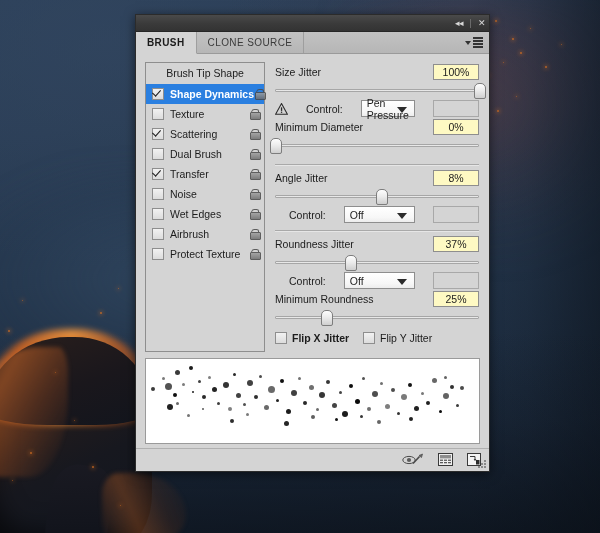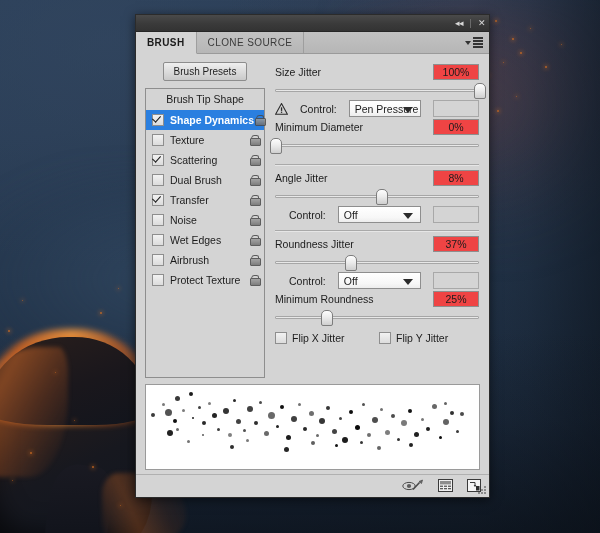--- a/index.html
+++ b/index.html
@@ -296,21 +296,21 @@
   .ctl-label {
     font-size: 10.5px;
     color: #1c1c1c;
     white-space: nowrap;
   }
   .ctl-label.disabled { color: #9d9d9d; }
   .numbox {
     width: 46px;
     height: 16px;
     box-sizing: border-box;
-    background: #ef4444;
+    background: #fef9c3;
     border: 1px solid #8e8e8e;
     font-size: 10.5px;
     text-align: center;
     line-height: 14px;
     color: #1c1c1c;
     cursor: text;
   }
   .numbox.empty {
     background: #d4d4d4;
     border-color: #a8a8a8;
@@ -338,21 +338,21 @@
     height: 14px;
     margin-left: -5px;
     background: linear-gradient(180deg, #fdfdfd 0%, #ececec 45%, #cfcfcf 100%);
     border: 1px solid #7d7d7d;
     border-radius: 5px 5px 2px 2px;
   }
 
   .control-row {
     display: flex;
     align-items: center;
-    gap: 12px;
+    gap: 18px;
     margin: 3px 0 2px 0;
   }
   .warn-icon {
     width: 13px; height: 12px;
     flex: 0 0 13px;
     position: relative;
   }
   .warn-svg { display: block; }
   .ctrl-word {
     font-size: 10.5px;
@@ -401,21 +401,21 @@
   .flip-row {
     display: flex;
     align-items: center;
     margin-top: 8px;
   }
   .flip {
     display: flex;
     align-items: center;
     cursor: pointer;
   }
-  .flip:first-child { width: 104px; }
+  .flip:first-child { width: 88px; font-weight: bold; }
   .flip .cb { margin-right: 5px; }
   .flip span { font-size: 10.5px; }
 
   
   .preview-wrap {
     padding: 6px 9px 4px 9px;
     background: #d4d4d4;
   }
   .preview {
     height: 84px;
@@ -514,23 +514,20 @@
             <i></i>
             <i></i>
             <i></i>
           </span>
       </div>
     </div>
 
     <div class="body-row">
 
       <div class="leftcol">
-        <div class="presets-wrap">
-          <button class="btn-presets">Brush Presets</button>
-        </div>
         <div class="optlist">
           <div class="opt-head">Brush Tip Shape</div>
           <div id="opt-container">
               <div class="opt selected">
                 <span class="cb checked"></span>
                 <span class="opt-label">Shape Dynamics</span>
                 <span class="lock">
                   <span class="shackle"></span>
                   <span class="bodyb"></span>
                 </span>

